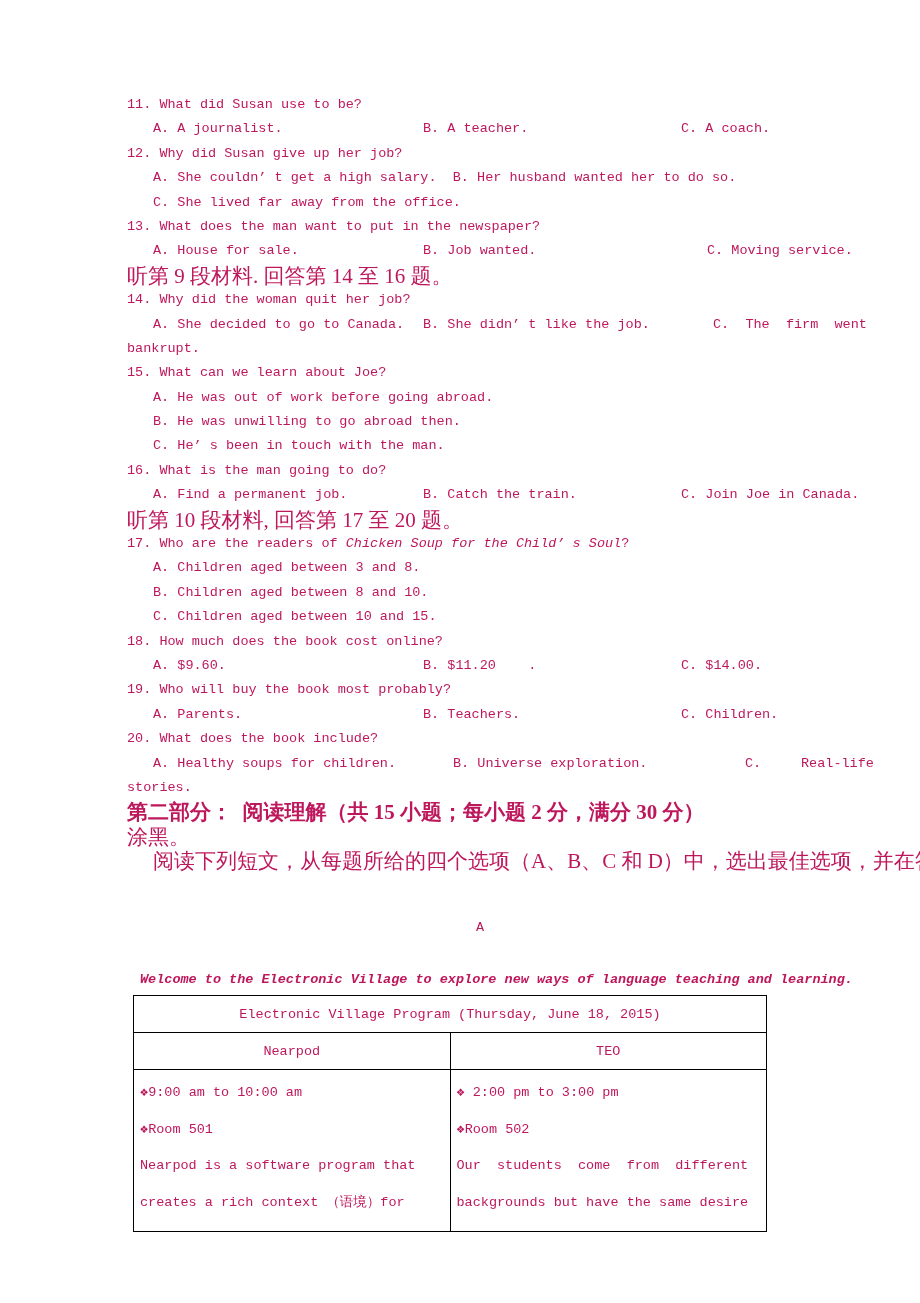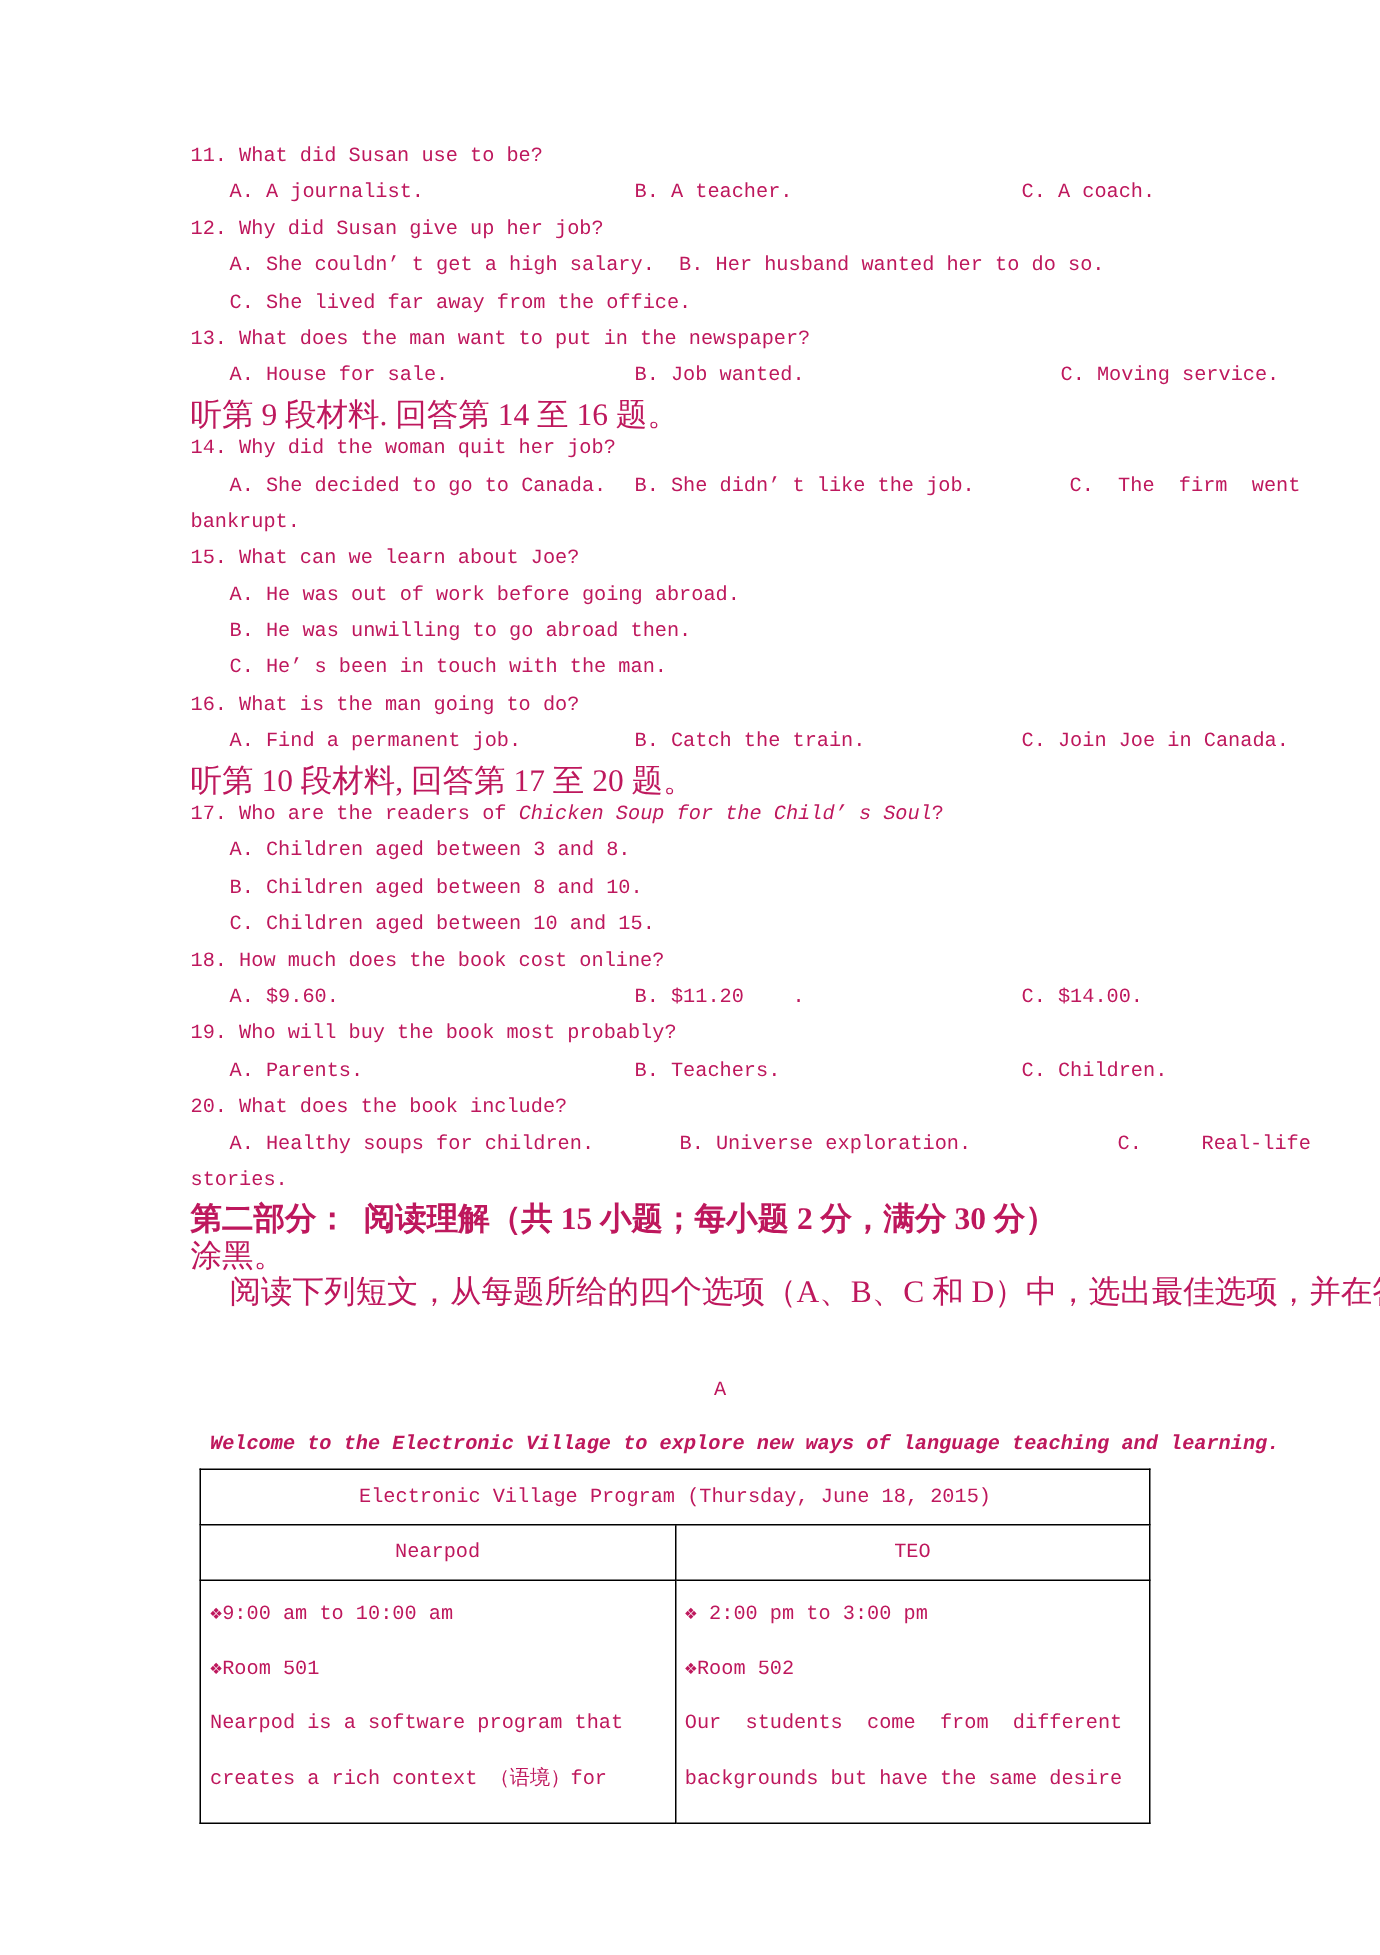--- a/index.html
+++ b/index.html
@@ -80,21 +80,21 @@
       <div class="line"><span class="part abs" style="left: 26px;">A. $9.60.</span><span class="part abs" style="left: 296px;">B. $11.20    .</span><span class="part abs" style="left: 554px;">C. $14.00.</span></div>
       <div class="line"><span class="part">19. Who will buy the book most probably?</span></div>
       <div class="line"><span class="part abs" style="left: 26px;">A. Parents.</span><span class="part abs" style="left: 296px;">B. Teachers.</span><span class="part abs" style="left: 554px;">C. Children.</span></div>
       <div class="line"><span class="part">20. What does the book include?</span></div>
       <div class="line"><span class="part abs" style="left: 26px;">A. Healthy soups for children.</span><span class="part abs" style="left: 326px;">B. Universe exploration.</span><span class="part abs" style="left: 618px;">C.</span><span class="part abs" style="left: 674px;">Real-life</span></div>
       <div class="line"><span class="part">stories.</span></div>
       <div class="line"><span class="part bd cn">第二部分：  阅读理解（共 15 小题；每小题 2 分，满分 30 分）</span></div>
       <div class="line"><span class="part cn">涂黑。</span></div>
       <div class="line"><span class="part cn abs" style="left: 26px;">阅读下列短文，从每题所给的四个选项（A、B、C 和 D）中，选出最佳选项，并在答题卡上将该项</span></div>
       <div class="line center" style="margin-top: 42px;"><span class="part">A</span></div>
-      <div class="line" style="margin-top: 12px;"><span class="part it bd abs" style="left: 13px;">Welcome to the Electronic Village to explore new ways of language teaching and learning.</span></div>
+      <div class="line" style="margin-top: 28px;"><span class="part it bd abs" style="left: 13px;">Welcome to the Electronic Village to explore new ways of language teaching and learning.</span></div>
     </div>
 
   <table class="ev-table">
     <tbody>
         <tr>
       <td class="tt" colspan="2">Electronic Village Program (Thursday, June 18, 2015)</td>
     </tr>
     <tr>
       <td class="chd col-l">Nearpod</td>
       <td class="chd col-r">TEO</td>

